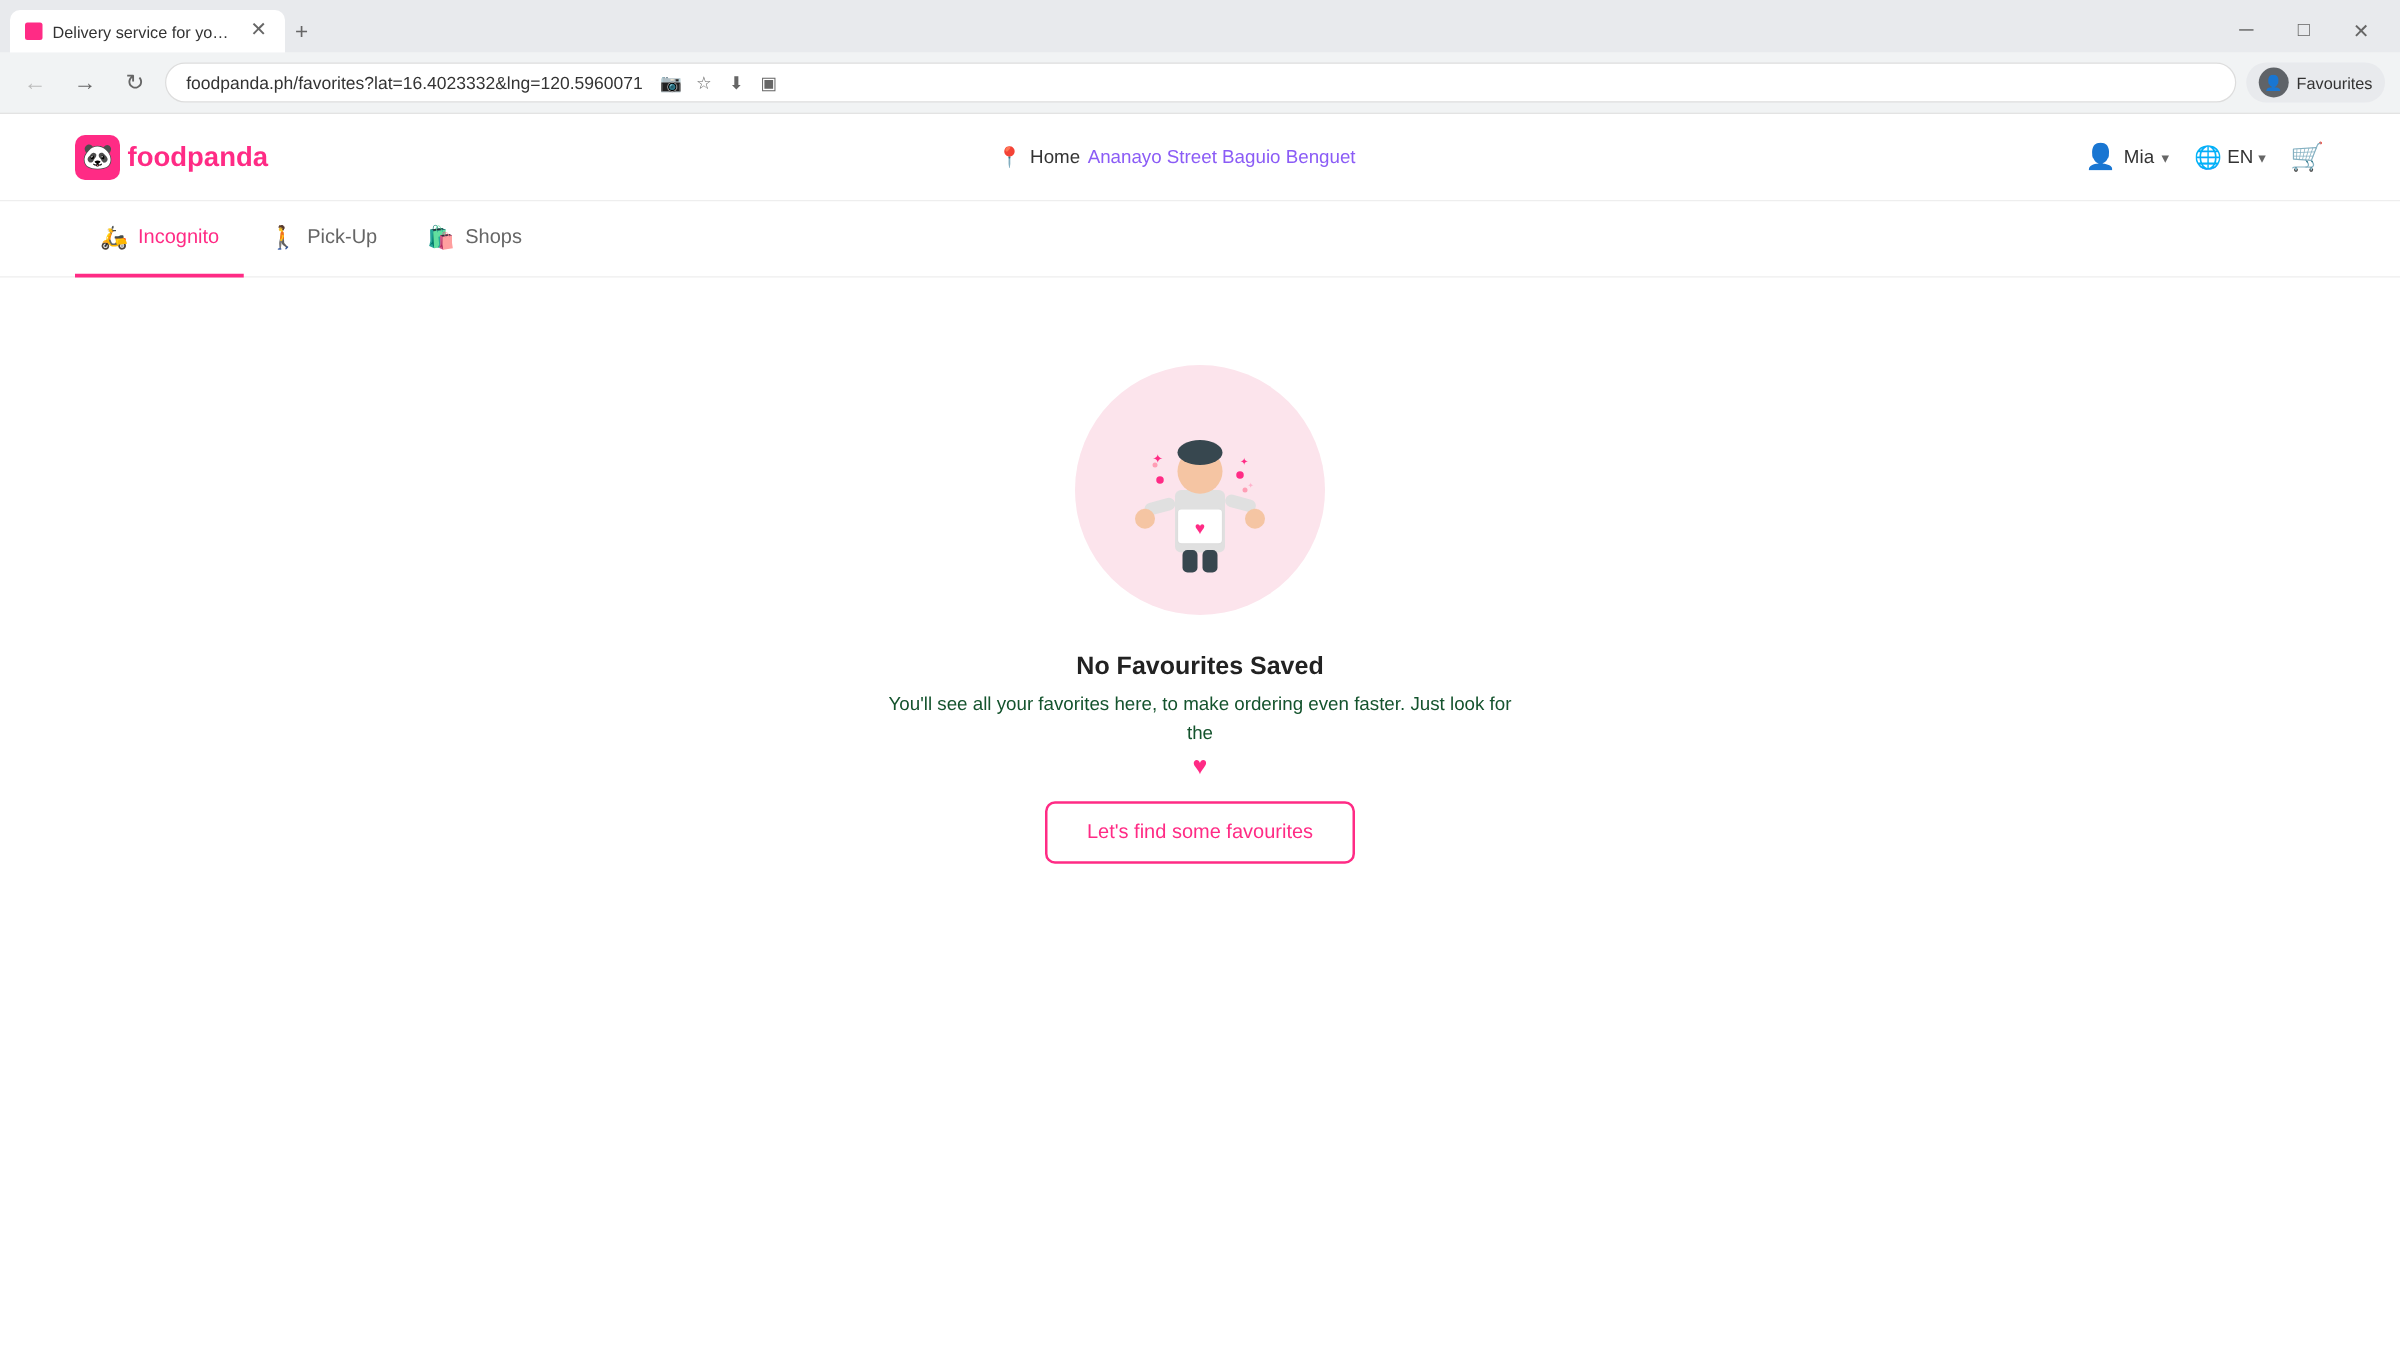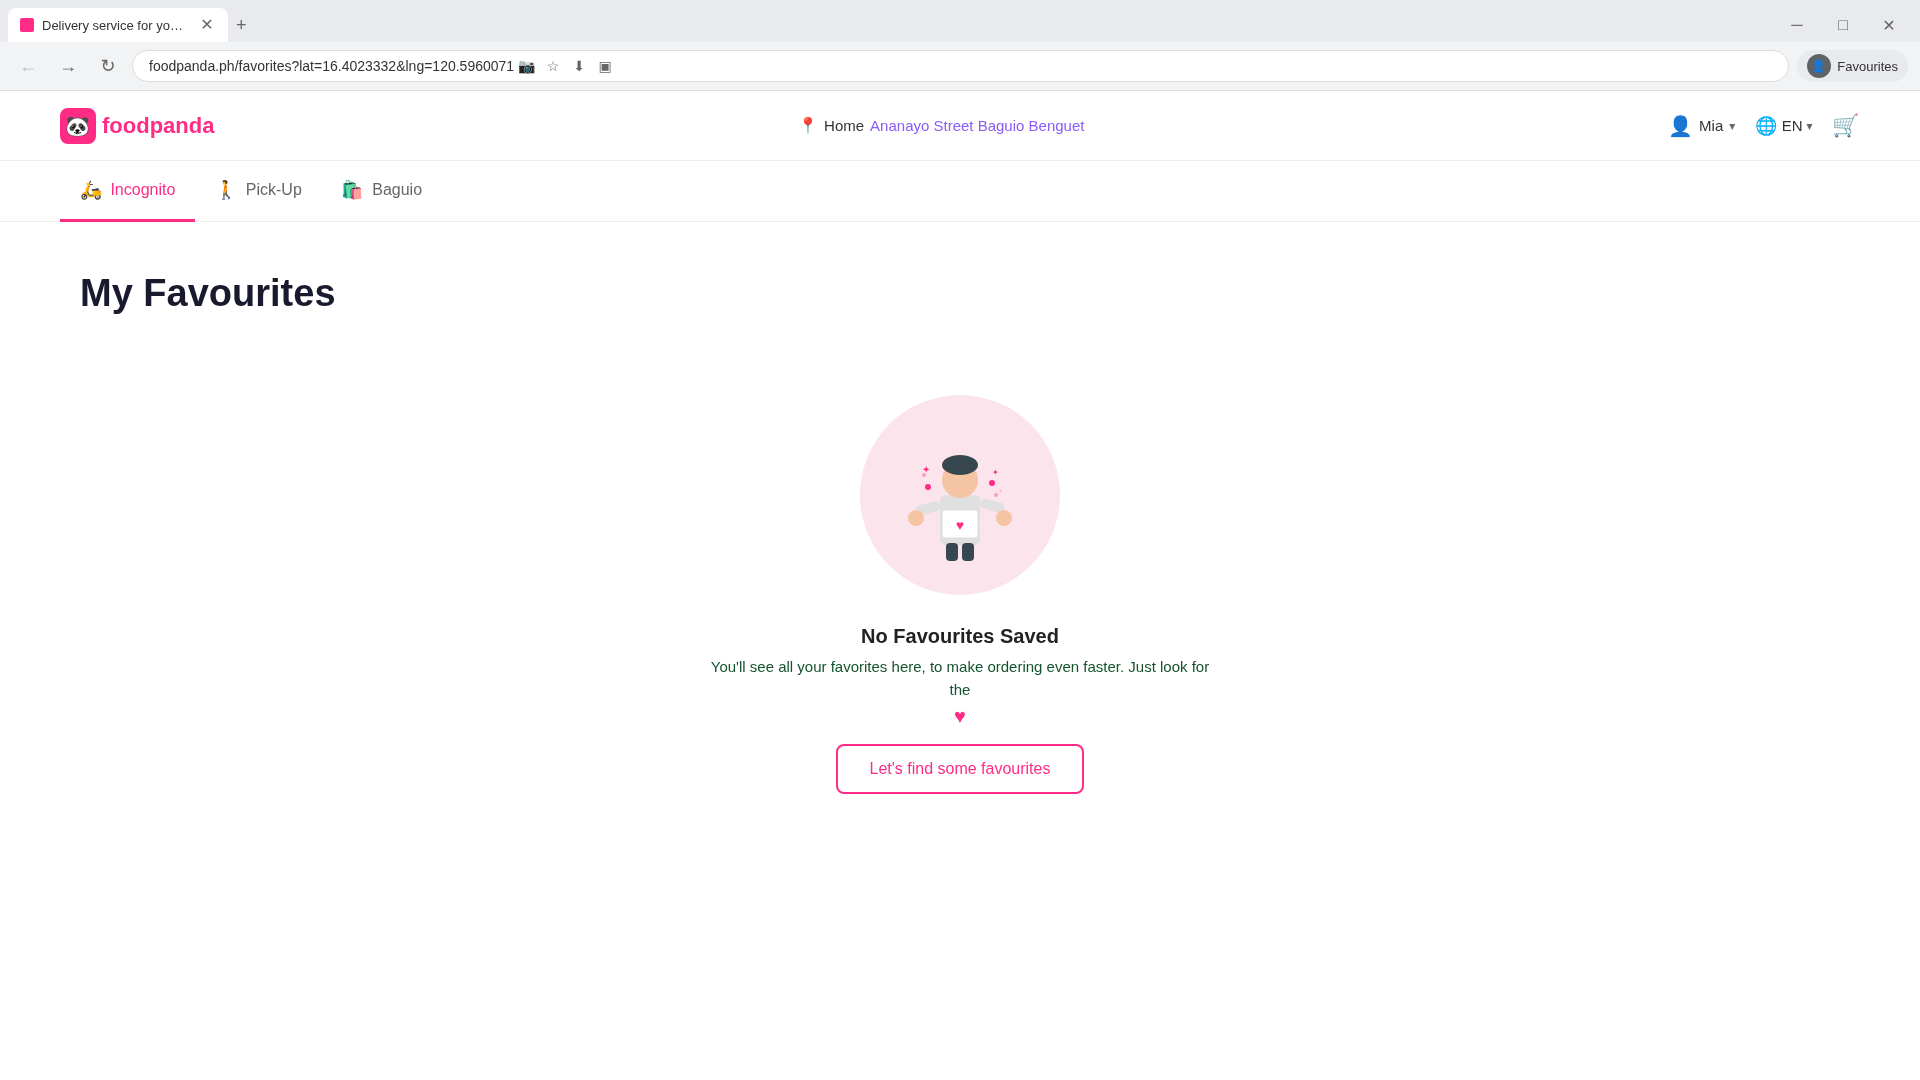--- a/index.html
+++ b/index.html
@@ -12,21 +12,21 @@
     .tab-favicon { width: 14px; height: 14px; background: #ff2b85; border-radius: 2px; flex-shrink: 0; }
     .tab-title { flex: 1; overflow: hidden; text-overflow: ellipsis; white-space: nowrap; font-size: 13px; }
     .tab-close { color: #666; cursor: pointer; font-size: 16px; line-height: 1; width: 18px; height: 18px; display: flex; align-items: center; justify-content: center; border-radius: 50%; }
     .new-tab-btn { padding: 6px 8px; color: #666; font-size: 18px; cursor: pointer; border-radius: 50%; }
     .window-controls { display: flex; gap: 0; margin-left: auto; align-items: center; }
     .win-btn { width: 46px; height: 32px; display: flex; align-items: center; justify-content: center; color: #666; font-size: 16px; cursor: pointer; }
 
     .address-bar-row { display: flex; align-items: center; padding: 8px 12px; gap: 8px; background: #f1f3f4; }
     .nav-btn { width: 32px; height: 32px; display: flex; align-items: center; justify-content: center; color: #666; border-radius: 50%; cursor: pointer; font-size: 18px; }
     .nav-btn.disabled { color: #bbb; cursor: default; }
-    .address-bar { flex: 1; display: flex; align-items: center; background: #fff; border: 1px solid #ddd; border-radius: 20px; padding: 6px 16px; gap: 4px; }
+    .address-bar { flex: 1; display: flex; align-items: center; background: #fff; border: 1px solid #ddd; border-radius: 20px; padding: 6px 16px; gap: 14px; }
     .address-bar-icons { display: flex; align-items: center; gap: 8px; color: #666; }
     .address-bar-icon { width: 18px; height: 18px; display: flex; align-items: center; justify-content: center; cursor: pointer; font-size: 14px; }
     .profile-pill { display: flex; align-items: center; gap: 6px; background: #e8eaed; border-radius: 20px; padding: 4px 10px; font-size: 13px; color: #333; cursor: pointer; }
     .profile-pic { width: 24px; height: 24px; border-radius: 50%; background: #5f6368; display: flex; align-items: center; justify-content: center; color: #fff; font-size: 12px; }
 
     
     .app-header { border-bottom: 1px solid #eee; padding: 0 60px; display: flex; align-items: center; justify-content: space-between; height: 70px; }
     .logo { display: flex; align-items: center; gap: 6px; cursor: pointer; }
     .logo-icon { width: 36px; height: 36px; background: #ff2b85; border-radius: 8px; display: flex; align-items: center; justify-content: center; color: #fff; font-size: 20px; }
     .logo-text { font-size: 22px; font-weight: 600; color: #ff2b85; }
@@ -133,26 +133,25 @@
   <div class="nav-tab active">
     <span class="tab-icon">🛵</span>
     <span>Incognito</span>
   </div>
   <div class="nav-tab">
     <span class="tab-icon">🚶</span>
     <span>Pick-Up</span>
   </div>
   <div class="nav-tab">
     <span class="tab-icon">🛍️</span>
-    <span>Baguio</span>
+    <span>Shops</span>
   </div>
 </div>
 
 <div class="main-content">
-  <h1 class="page-title">My Favourites</h1>
 
   <div class="empty-state">
 
     <div class="empty-illustration">
       <svg class="illustration-svg" viewBox="0 0 160 160" xmlns="http://www.w3.org/2000/svg">
 
         <rect x="60" y="80" width="40" height="50" rx="5" fill="#e0e0e0"></rect>
 
         <circle cx="80" cy="65" r="18" fill="#f5c5a3"></circle>
 

